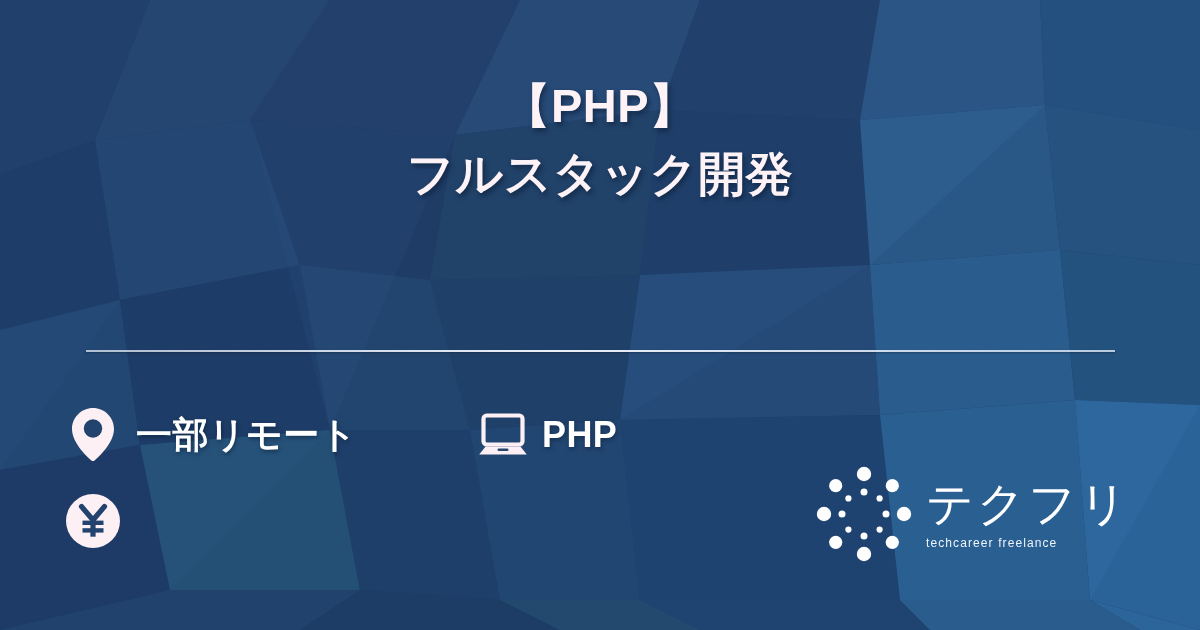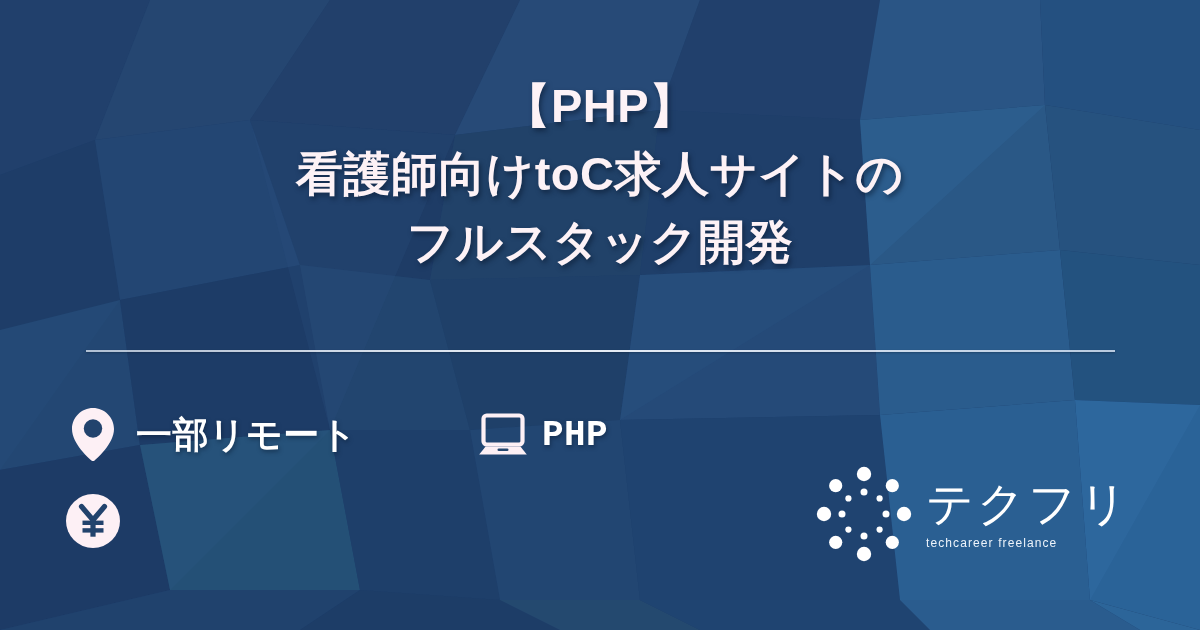--- a/index.html
+++ b/index.html
@@ -79,21 +79,20 @@
   .meta {
     position: absolute;
     left: 64px;
     top: 392px;
     width: 760px;
   }
   .meta-row {
     display: flex;
     align-items: center;
     height: 86px;
-    font-family: Liberation Mono, monospace;
   }
   .meta-cell {
     display: flex;
     align-items: center;
   }
   .meta-cell.col-a { width: 412px; }
   .meta-cell.col-b { width: 330px; }
 
   .meta-icon {
     width: 58px;
@@ -210,21 +209,20 @@
       <polygon points="1075,400 1200,405 1090,600" fill="#3a7ab4" opacity="0.20"></polygon>
       <polygon points="640,275 870,265 620,420" fill="#2e5e92" opacity="0.16"></polygon>
       <polygon points="140,445 330,430 170,590" fill="#2d5a8a" opacity="0.22"></polygon>
     </g>
   </svg>
 
   <div id="content">
 
     <div class="title-block">
       <div class="title-line title-tag">【PHP】</div>
-      <div class="title-line title-main">看護師向けtoC求人サイトの</div>
       <div class="title-line title-main last">フルスタック開発</div>
     </div>
 
     <div class="divider"></div>
 
     <div class="meta">
 
       <div class="meta-row">
 
         <div class="meta-cell col-a">

